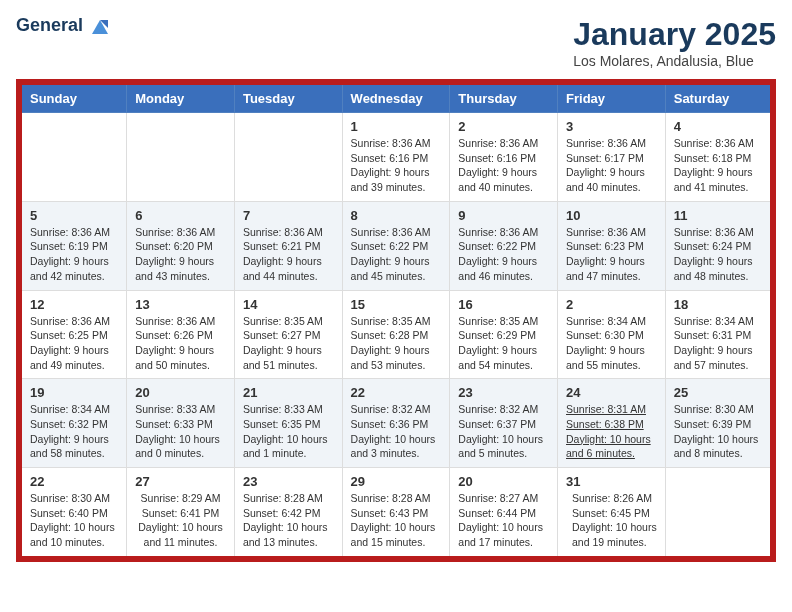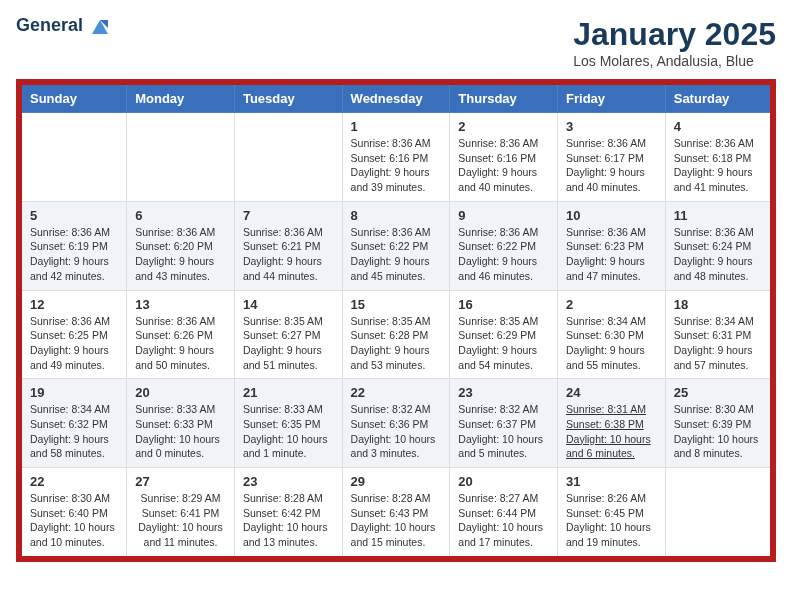--- a/index.html
+++ b/index.html
@@ -303,20 +303,20 @@
 Daylight: 10 hours and 15 minutes.</div>
         </td>
         <td>
           <div class="day-number">20</div>
           <div class="day-info" style="white-space: pre-line;">Sunrise: 8:27 AM
 Sunset: 6:44 PM
 Daylight: 10 hours and 17 minutes.</div>
         </td>
         <td>
           <div class="day-number">31</div>
-          <div class="day-info" style="white-space: pre-line;">Sunrise: 8:26 AM
+          <div class="day-info" style="white-space: pre-line; margin-left: 6px;">Sunrise: 8:26 AM
 Sunset: 6:45 PM
 Daylight: 10 hours and 19 minutes.</div>
         </td>
         <td class="empty-cell"></td>
       </tr>
     </tbody>
 </table>
 
 </body></html>

